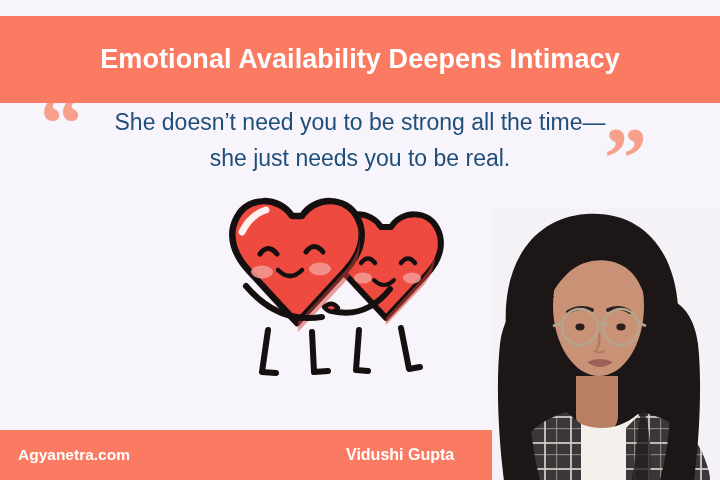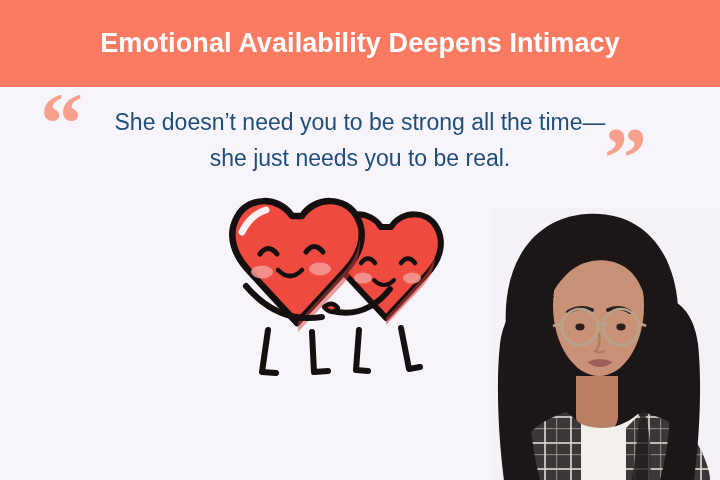--- a/index.html
+++ b/index.html
@@ -19,21 +19,21 @@
     width: 720px;
     height: 480px;
     background: #f7f4fb;
     overflow: hidden;
   }
 
   
   .header-band {
     position: absolute;
     left: 0;
-    top: 0;
+    top: 16px;
     width: 720px;
     height: 87px;
     background: #fa7b62;
     display: flex;
     align-items: center;
     justify-content: center;
     z-index: 6;
   }
   .header-title {
     color: #ffffff;
@@ -206,20 +206,24 @@
       <ellipse cx="66" cy="92" rx="11" ry="6.5" fill="#f59a96" opacity="0.85"></ellipse>
       <ellipse cx="124" cy="89" rx="11" ry="6.5" fill="#f59a96" opacity="0.85"></ellipse>
       <path d="M82 90 q12 12 24 0" fill="none" stroke="#15100f" stroke-width="4.5" stroke-linecap="round"></path>
 
       <path d="M50 106 q32 38 76 31" fill="none" stroke="#15100f" stroke-width="6" stroke-linecap="round"></path>
       <path d="M136 131 q34 8 58 -22" fill="none" stroke="#15100f" stroke-width="6" stroke-linecap="round"></path>
       <path d="M128 127 q8 -7 14 1 q-6 8 -14 -1 z" fill="#ee4a40" stroke="#15100f" stroke-width="4.5" stroke-linejoin="round"></path>
     </svg>
   </div>
 
+  <div class="footer-band">
+    <div class="footer-site">Agyanetra.com</div>
+    <div class="footer-name">Vidushi Gupta</div>
+  </div>
 
   <div class="presenter-photo">
     <svg viewBox="0 0 228 272" xmlns="http://www.w3.org/2000/svg">
       <defs>
         <clipPath id="photo-clip">
           <rect x="0" y="0" width="228" height="272"></rect>
         </clipPath>
         <pattern id="plaid" width="26" height="26" patternUnits="userSpaceOnUse">
           <rect width="26" height="26" fill="#3b3637"></rect>
           <rect x="0" y="0" width="26" height="2" fill="#d5d2cd" opacity="0.85"></rect>

